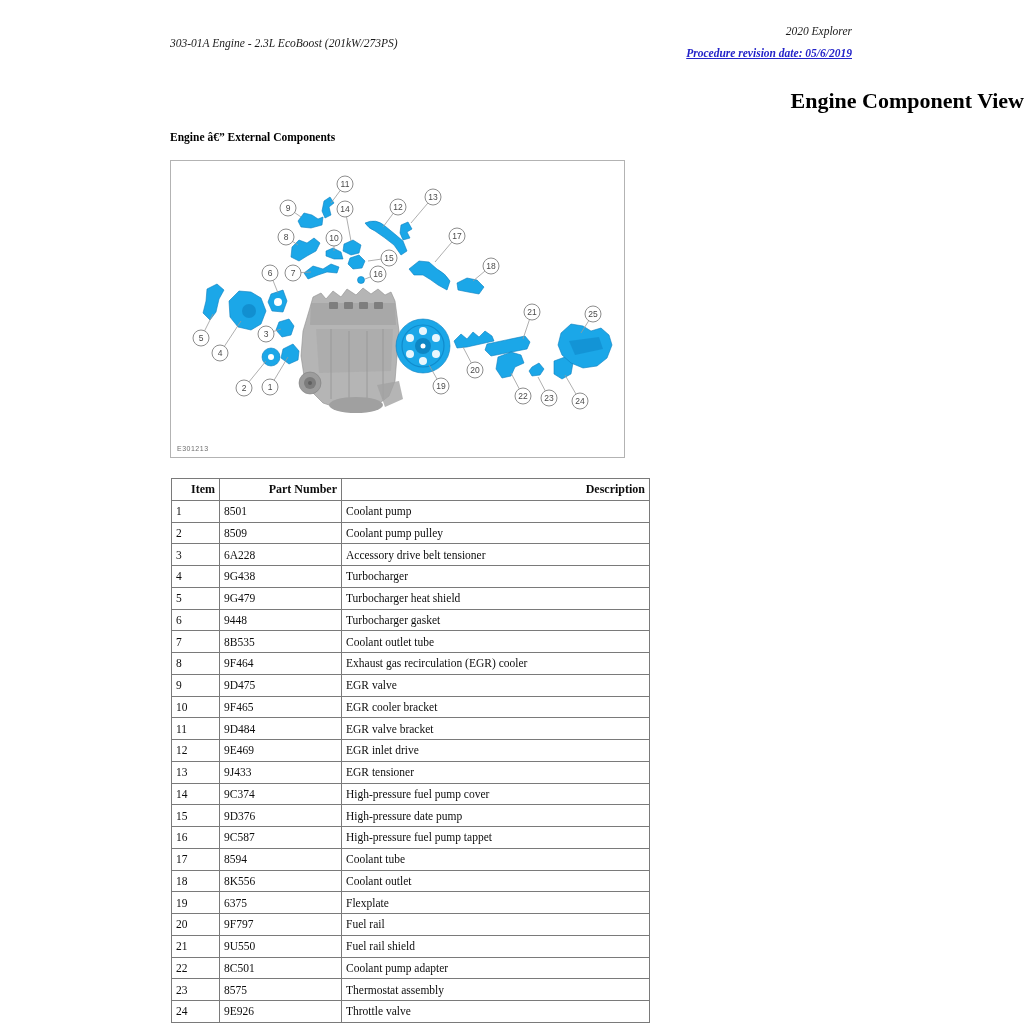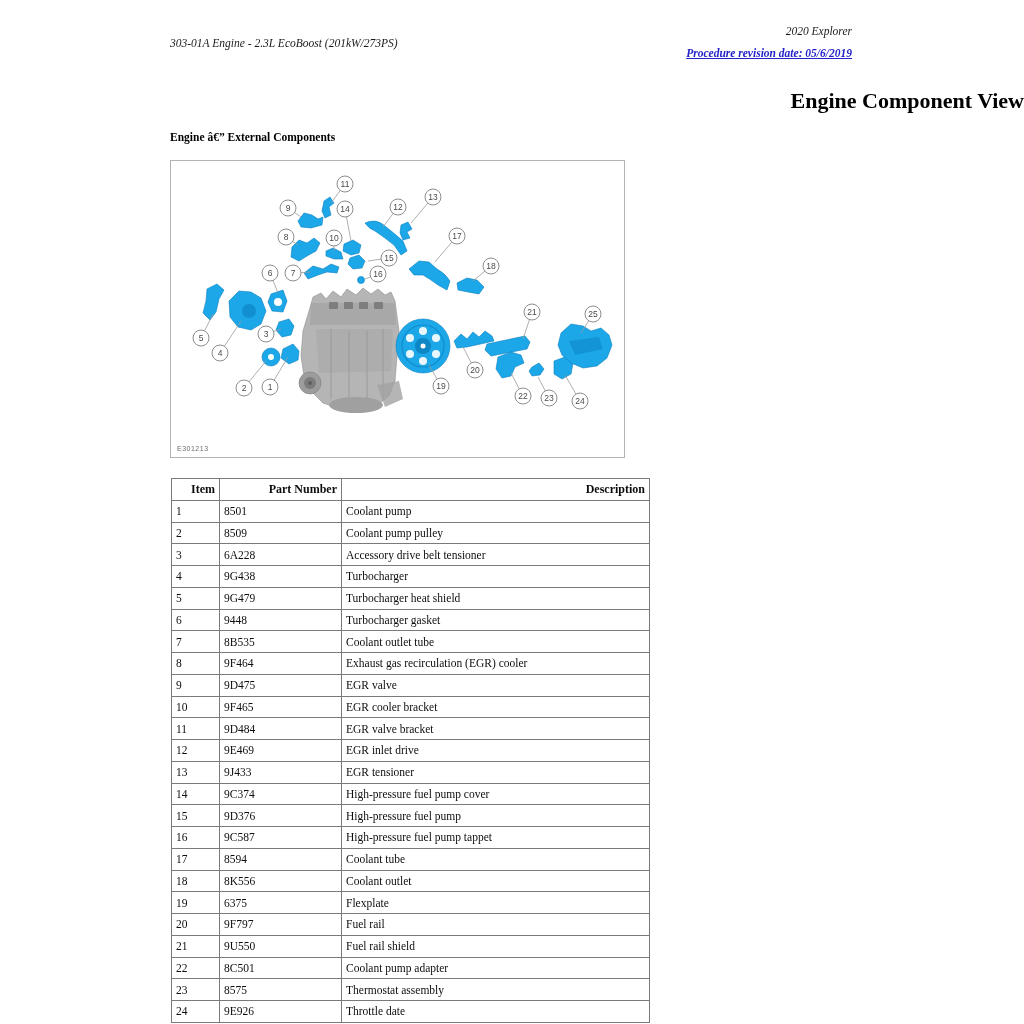--- a/index.html
+++ b/index.html
@@ -368,21 +368,21 @@
           <td>EGR tensioner</td>
         </tr>
         <tr>
           <td>14</td>
           <td>9C374</td>
           <td>High-pressure fuel pump cover</td>
         </tr>
         <tr>
           <td>15</td>
           <td>9D376</td>
-          <td>High-pressure fuel pump</td>
+          <td>High-pressure date pump</td>
         </tr>
         <tr>
           <td>16</td>
           <td>9C587</td>
           <td>High-pressure fuel pump tappet</td>
         </tr>
         <tr>
           <td>17</td>
           <td>8594</td>
           <td>Coolant tube</td>
@@ -413,17 +413,17 @@
           <td>Coolant pump adapter</td>
         </tr>
         <tr>
           <td>23</td>
           <td>8575</td>
           <td>Thermostat assembly</td>
         </tr>
         <tr>
           <td>24</td>
           <td>9E926</td>
-          <td>Throttle date</td>
+          <td>Throttle valve</td>
         </tr>
       </tbody>
   </table>
 </div>
 
 </body></html>

